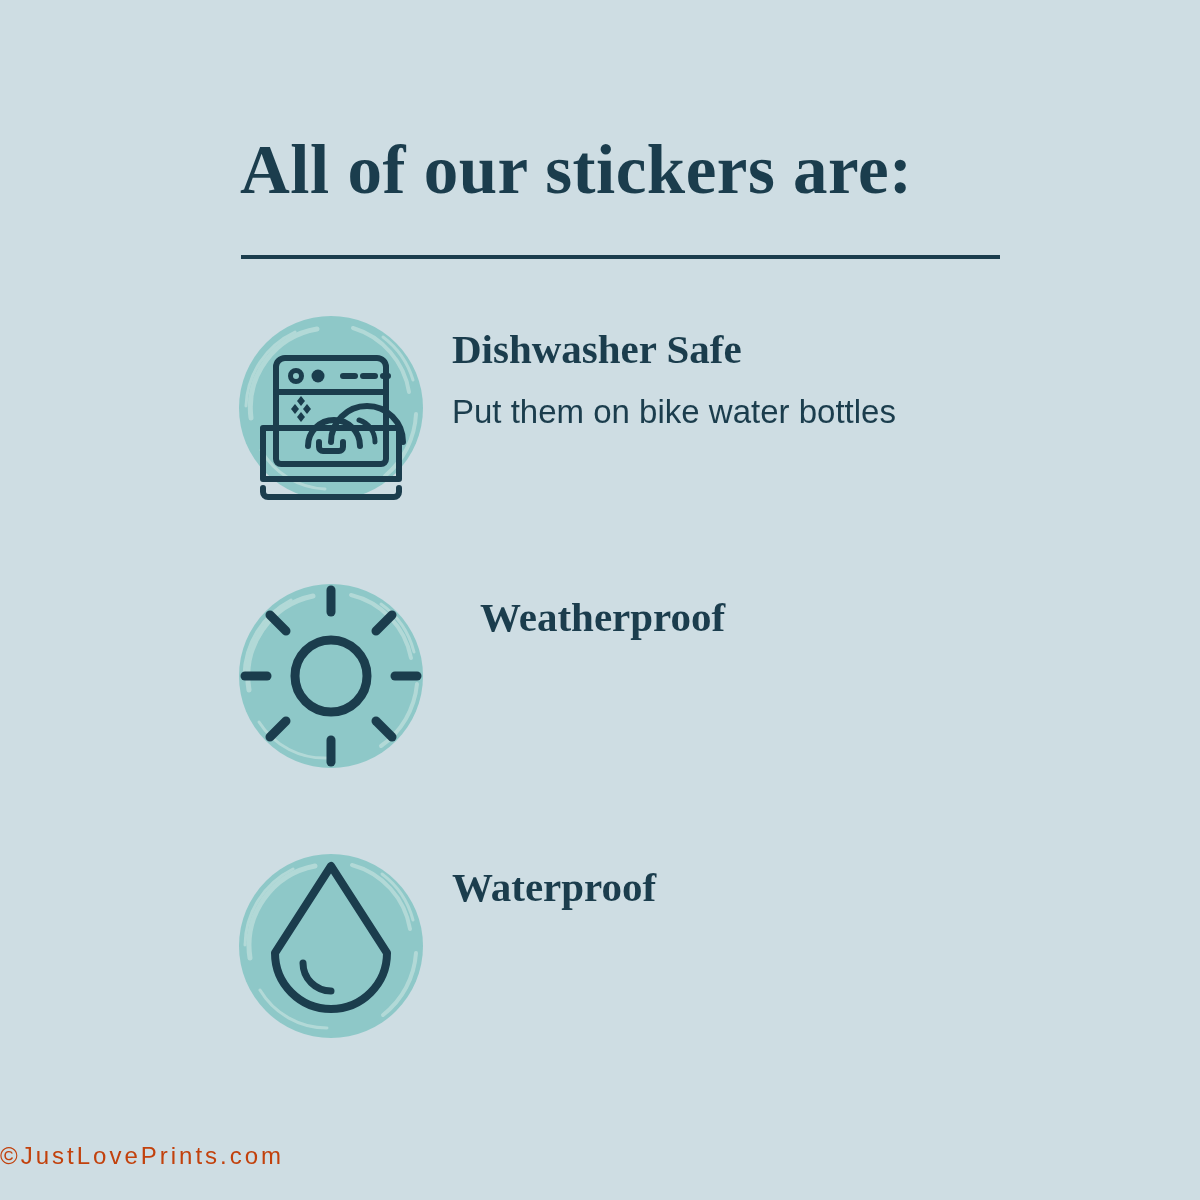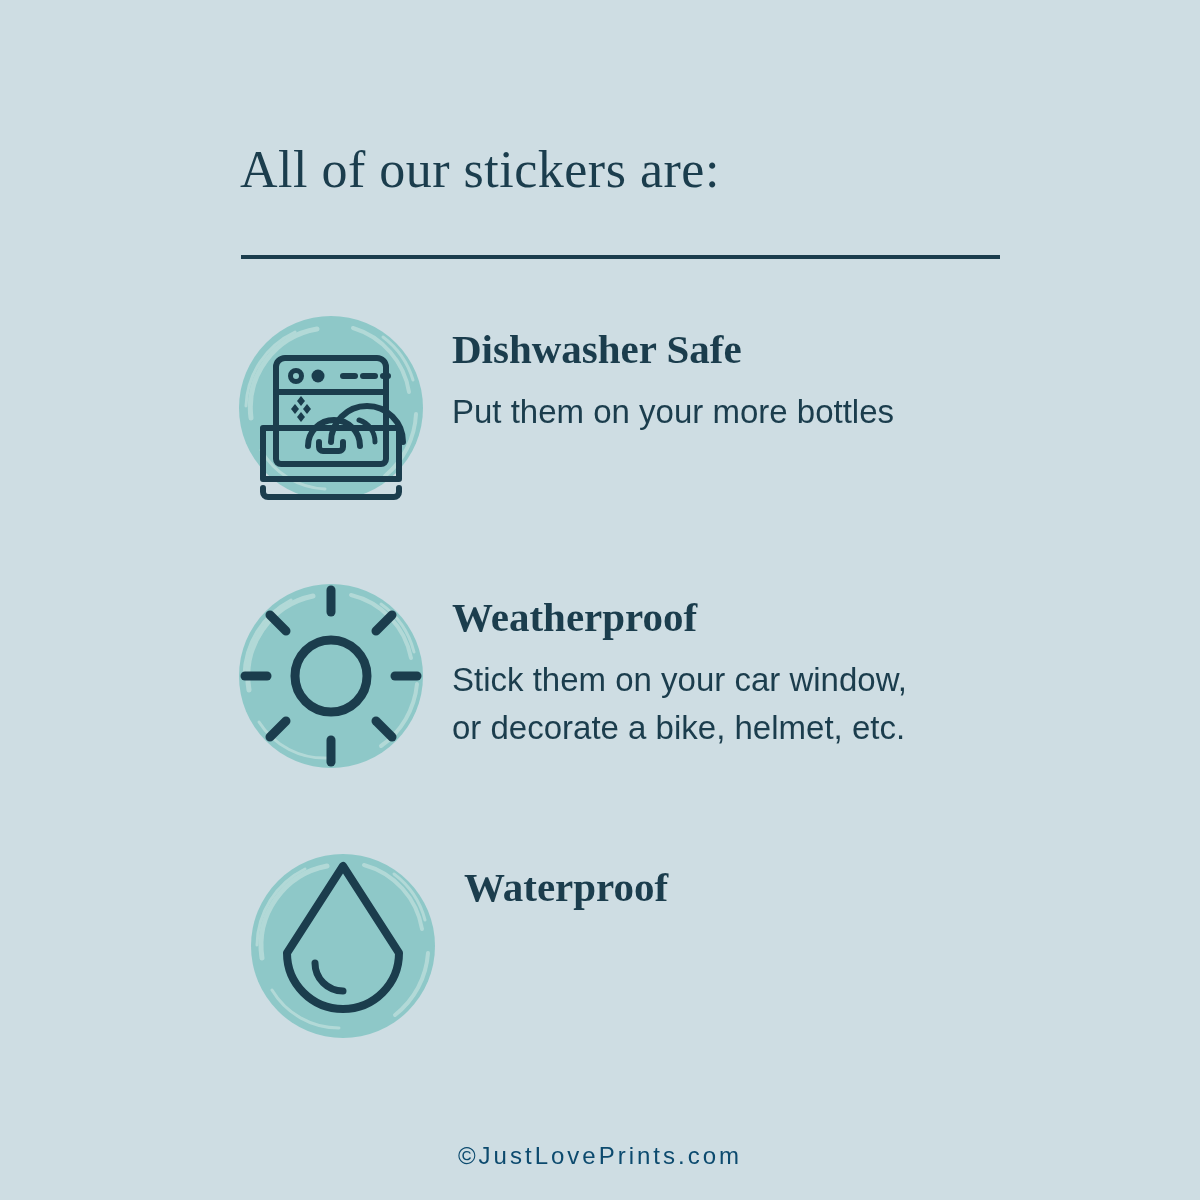--- a/index.html
+++ b/index.html
@@ -22,22 +22,22 @@
     background: #cedde3;
   }
 
   
   .title {
     position: absolute;
     left: 240px;
     top: 125px;
     width: 760px;
     font-family: "Liberation Serif", "DejaVu Serif", serif;
-    font-weight: 400;
-    font-size: 52px;
+    font-weight: 700;
+    font-size: 69px;
     line-height: 90px;
     color: #1b3d4d;
     letter-spacing: 0.5px;
     white-space: nowrap;
   }
   .divider {
     position: absolute;
     left: 241px;
     top: 255px;
     width: 759px;
@@ -47,21 +47,21 @@
 
   
   .feature {
     position: absolute;
     left: 0;
     width: 988px;
     height: 200px;
   }
   .feature.f0 { top: 310px; }
   .feature.f1 { top: 578px; }
-  .feature.f2 { top: 848px; margin-left: 12px; }
+  .feature.f2 { top: 848px; }
 
   .badge {
     position: absolute;
     left: 233px;
     top: 0;
     width: 196px;
     height: 196px;
   }
   .badge svg {
     position: absolute;
@@ -81,46 +81,46 @@
   .feature-title {
     font-family: "Liberation Serif", "DejaVu Serif", serif;
     font-weight: 700;
     font-size: 41px;
     line-height: 50px;
     color: #1b3d4d;
     margin: 0;
     white-space: nowrap;
   }
   .feature.f0 .feature-title { padding-top: 14px; }
-  .feature.f1 .feature-title { padding-top: 14px; }
+  .feature.f1 .feature-title { padding-top: 14px; margin-left: 28px; }
   .feature.f2 .feature-title { padding-top: 14px; }
 
   .feature-desc {
     font-family: "Liberation Sans", sans-serif;
     font-weight: 400;
     font-size: 33px;
     line-height: 48px;
     color: #1b3d4d;
     margin: 0;
     padding-top: 14px;
     white-space: nowrap;
   }
   .feature-desc .ln { display: block; }
 
   
   .footer {
     position: absolute;
     left: 0;
     top: 1142px;
     width: 1200px;
-    text-align: center;
+    text-align: left;
     font-family: "Liberation Sans", sans-serif;
     font-size: 24px;
     letter-spacing: 3px;
-    color: #0c4a6e;
+    color: #c2410c;
   }
 </style>
 </head>
 <body>
 
 <div class="page">
 
   <div class="title">All of our stickers are:</div>
   <div class="divider"></div>
 
@@ -166,21 +166,21 @@
           <path d="M62 94 l4 5 l-4 5 l-4 -5 z"></path>
           <path d="M74 94 l4 5 l-4 5 l-4 -5 z"></path>
           <path d="M68 86 l4 5 l-4 5 l-4 -5 z"></path>
           <path d="M68 102 l4 5 l-4 5 l-4 -5 z"></path>
         </g>
       </svg>
     </div>
     <div class="textcol">
       <p class="feature-title">Dishwasher Safe</p>
       <p class="feature-desc">
-        <span class="ln">Put them on your more bottles</span>
+        <span class="ln">Put them on bike water bottles</span>
       </p>
     </div>
   </div>
 
   <div class="feature f1">
     <div class="badge">
       <svg viewBox="0 0 196 196" xmlns="http://www.w3.org/2000/svg">
         <defs>
           <clipPath id="clipB">
               <circle cx="98" cy="98" r="92"></circle>
@@ -203,24 +203,20 @@
           <path d="M162 98 h22"></path>
           <path d="M53 53 l-16 -16"></path>
           <path d="M143 143 l16 16"></path>
           <path d="M143 53 l16 -16"></path>
           <path d="M53 143 l-16 16"></path>
         </g>
       </svg>
     </div>
     <div class="textcol">
       <p class="feature-title">Weatherproof</p>
-      <p class="feature-desc">
-        <span class="ln">Stick them on your car window,</span>
-        <span class="ln">or decorate a bike, helmet, etc.</span>
-      </p>
     </div>
   </div>
 
   <div class="feature f2">
     <div class="badge">
       <svg viewBox="0 0 196 196" xmlns="http://www.w3.org/2000/svg">
         <defs>
           <clipPath id="clipC">
               <circle cx="98" cy="98" r="92"></circle>
             </clipPath>

